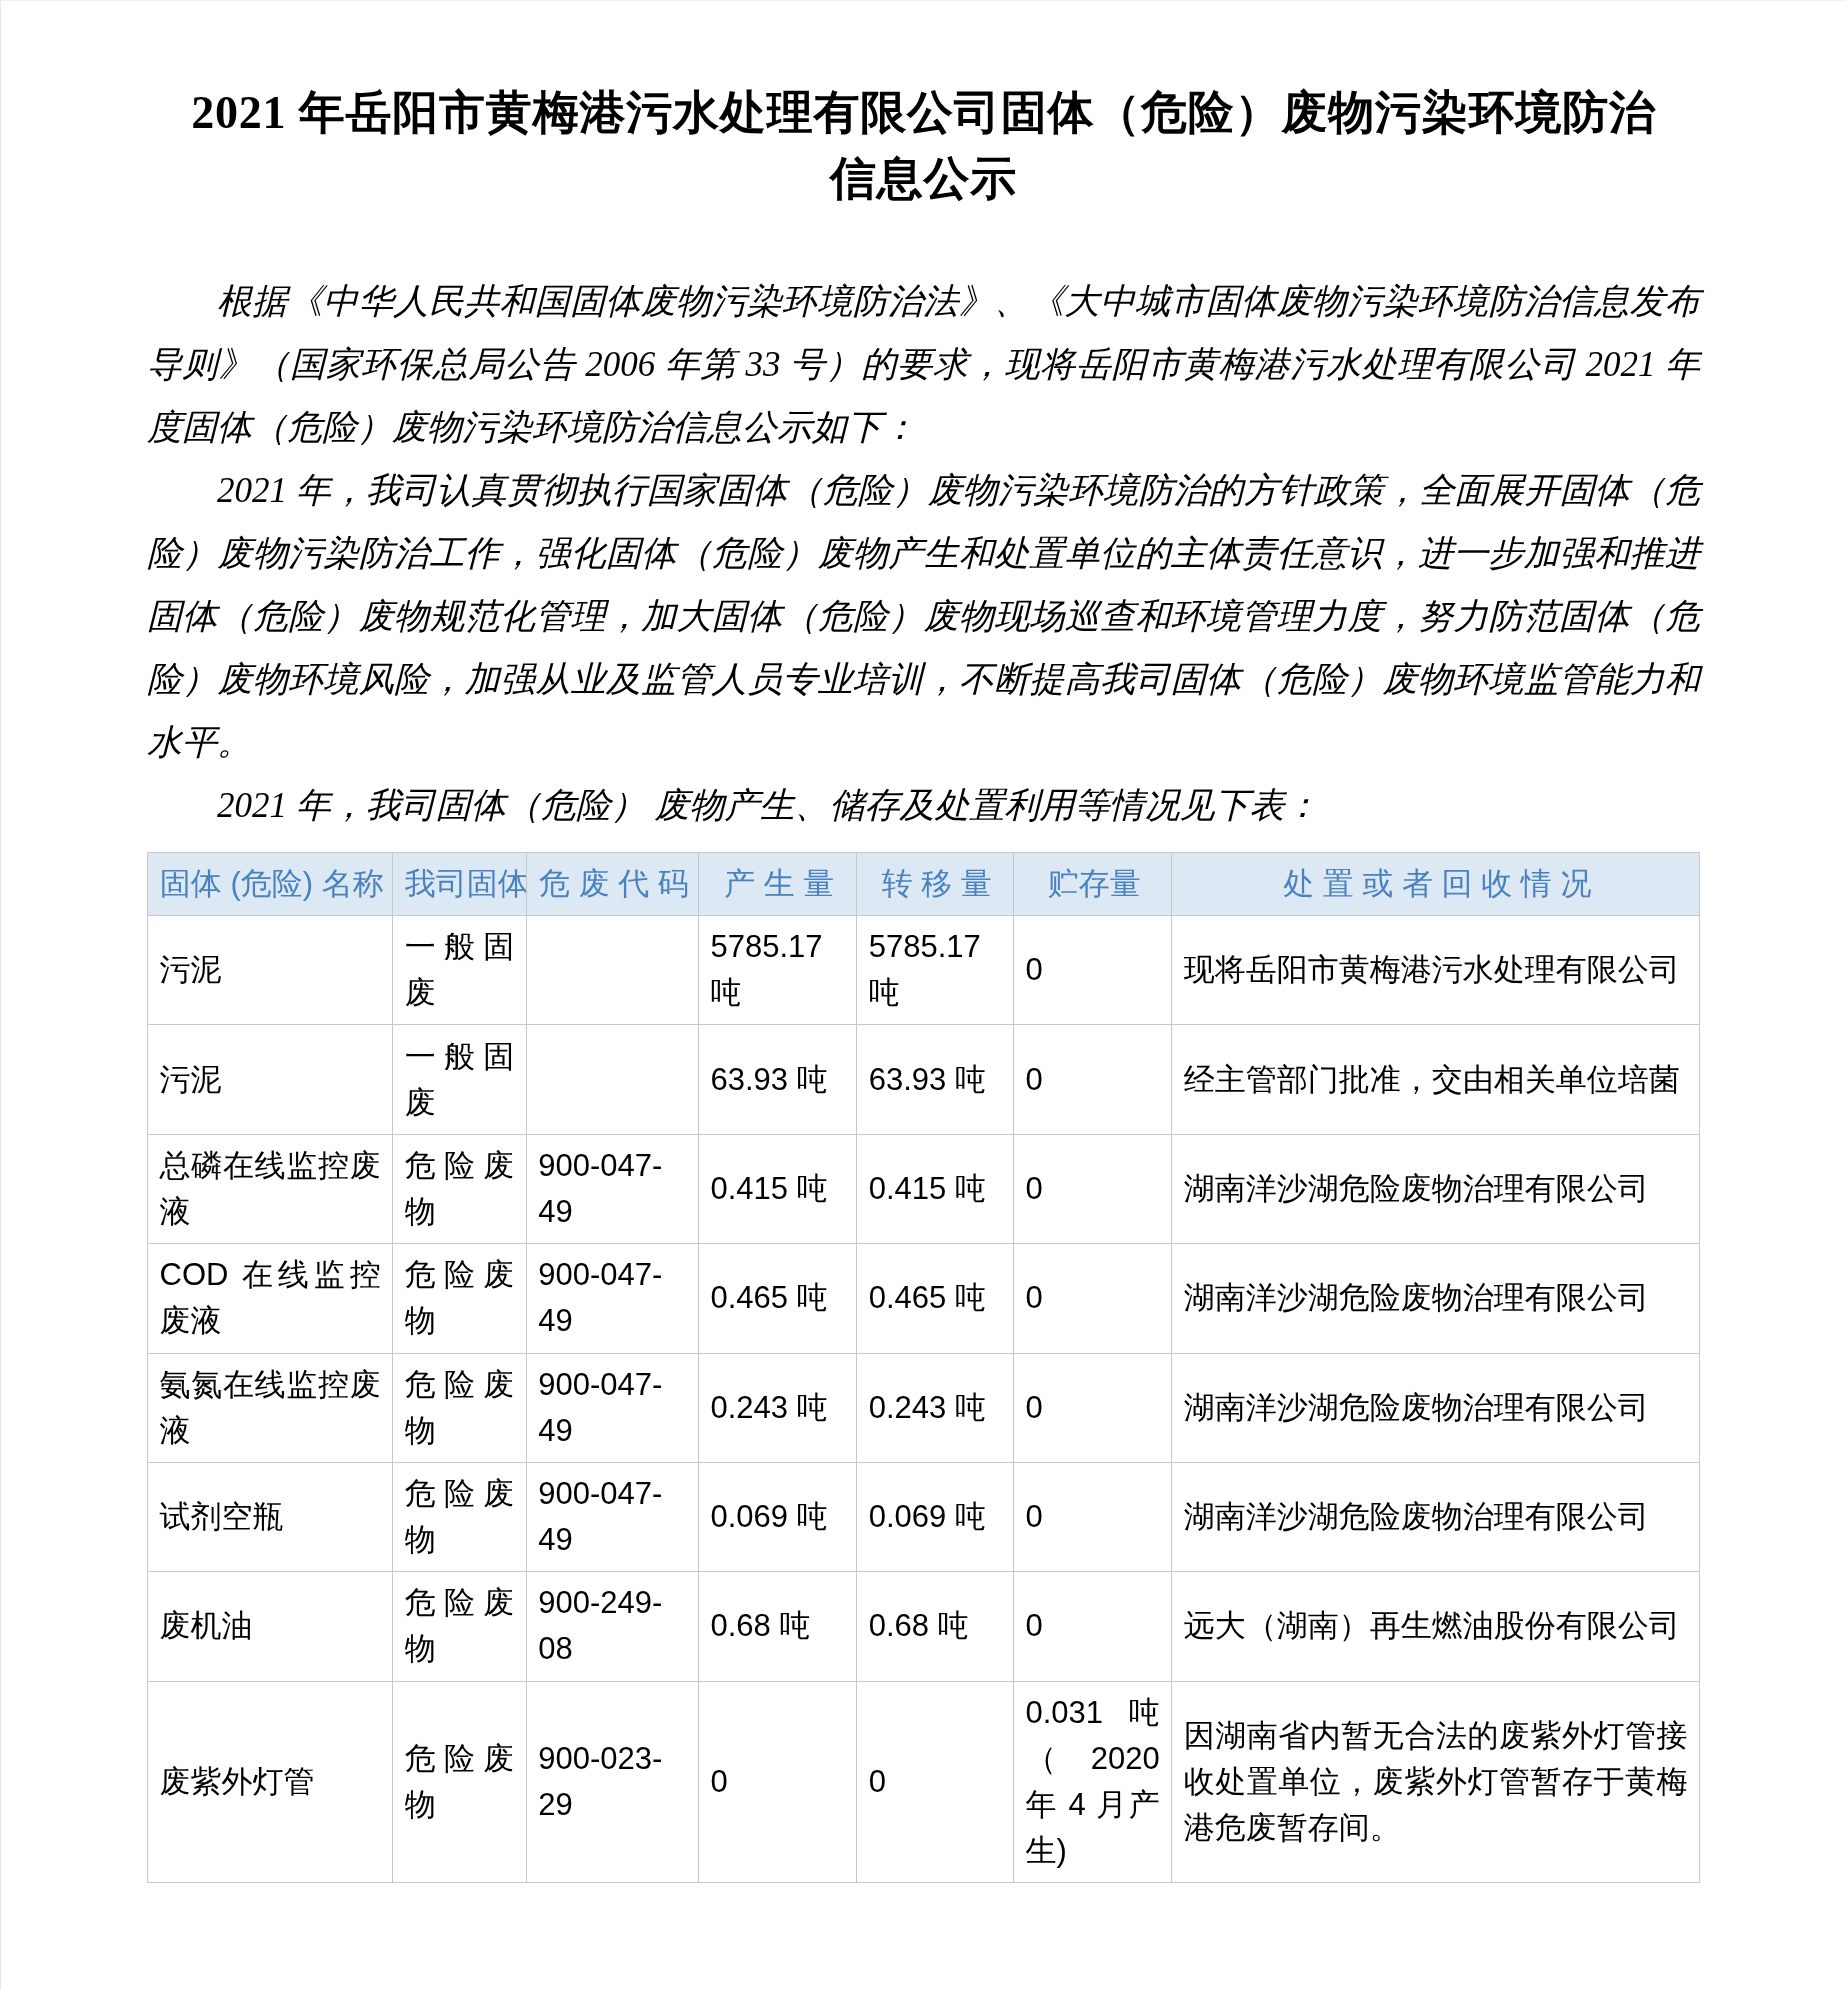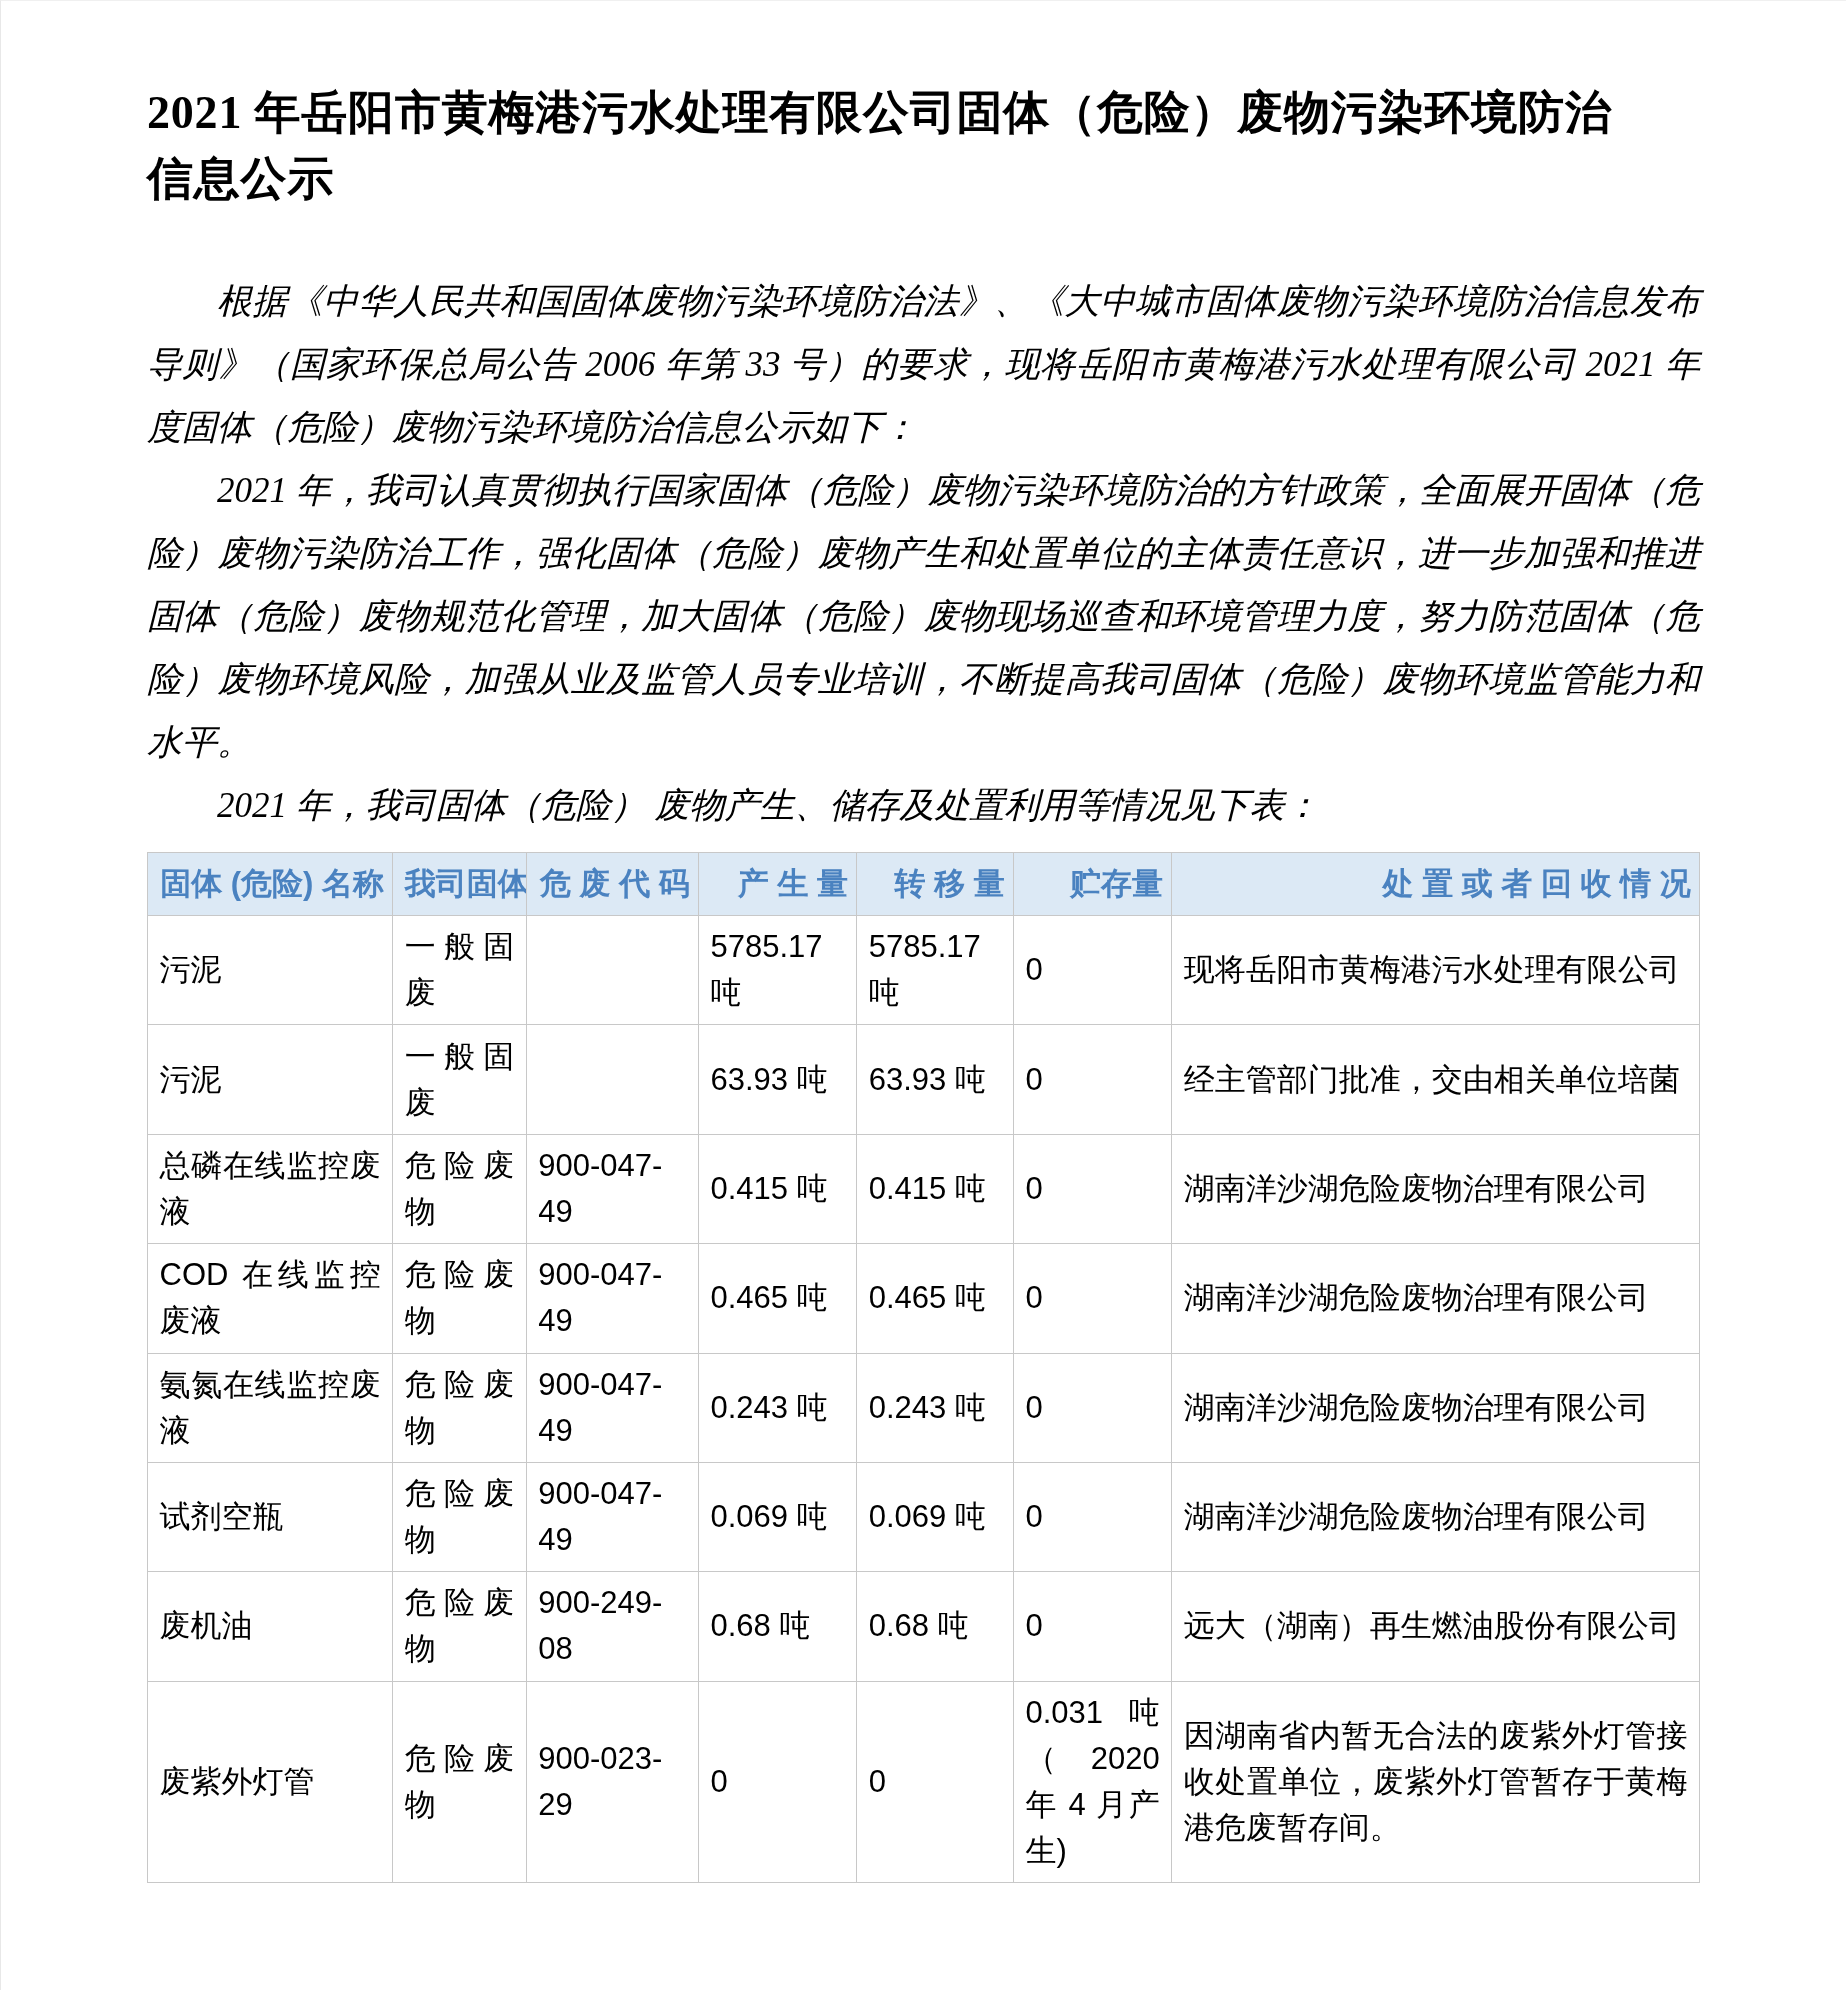--- a/index.html
+++ b/index.html
@@ -20,21 +20,21 @@
     min-height: 1990px;
     padding: 0 146px 49px 146px;
     border-left: 1.6px solid #e8e8e8;
     border-top: 0.8px solid #f0f0f0;
   }
   .doc-title {
     margin-top: 79px;
     font-size: 46px;
     line-height: 66px;
     font-weight: bold;
-    text-align: left;
+    text-align: center;
     letter-spacing: 0.8px;
   }
   .content {
     margin-top: 58px;
     font-size: 35px;
     line-height: 63px;
     text-align: justify;
   }
   .content p {
     margin: 0;
@@ -52,22 +52,22 @@
   table.waste-table col.c0 { width: 15.8%; }
   table.waste-table col.c1 { width: 8.6%; }
   table.waste-table col.c2 { width: 11.1%; }
   table.waste-table col.c3 { width: 10.2%; }
   table.waste-table col.c4 { width: 10.1%; }
   table.waste-table col.c5 { width: 10.2%; }
   table.waste-table col.c6 { width: 34.0%; }
   table.waste-table th {
     background: var(--header-bg, #dce9f5);
     color: var(--header-text, #4a82c0);
-    font-weight: bold;
-    text-align: right;
+    font-weight: normal;
+    text-align: center;
     vertical-align: middle;
     padding: 10px 8.2px 10px 11.5px;
     height: 38px;
     border: 1.6px solid var(--border, #c8c8c8);
     white-space: nowrap;
     overflow: hidden;
   }
   table.waste-table td {
     border: 1.6px solid var(--border, #c8c8c8);
     vertical-align: middle;

